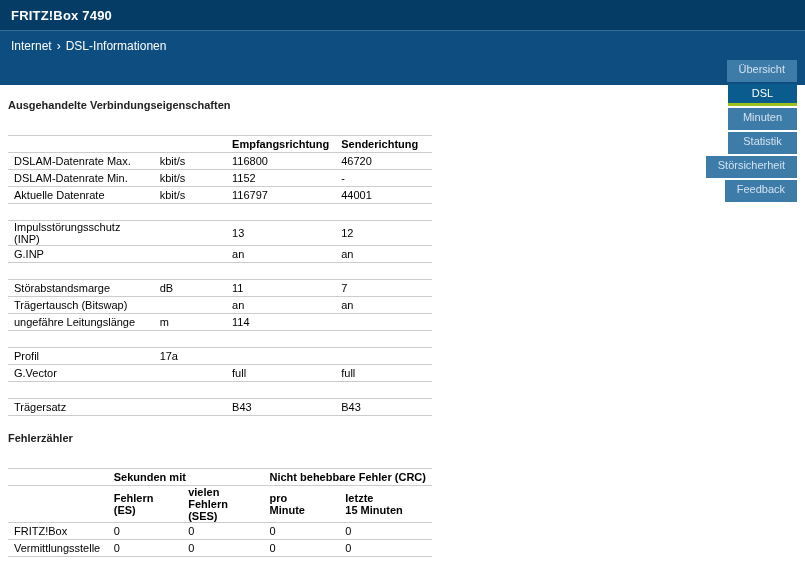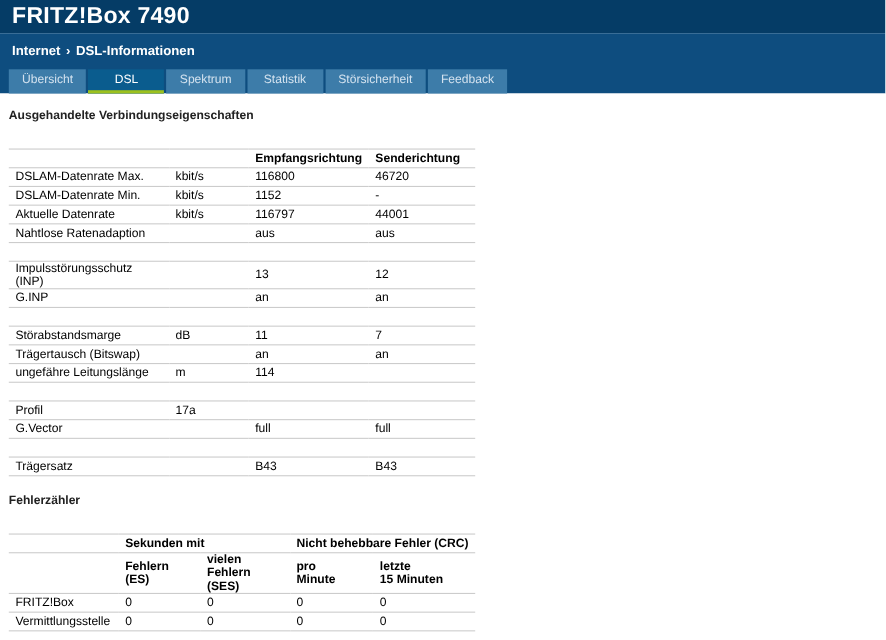--- a/index.html
+++ b/index.html
@@ -6,27 +6,27 @@
     --header-bg:#053c66; --nav-bg:#0e4d7f; --tab-bg:#3d7ca9;
     --tab-active-bg:#0a5c8e; --accent-green:#9cc11e; --border:#cccccc;
   }
   * { box-sizing:border-box; }
   html,body { margin:0; padding:0; }
   body {
     width:805px; height:582px; overflow:hidden; background:#ffffff;
     font-family:"Liberation Sans", sans-serif; color:#000;
   }
   .header { background:var(--header-bg); height:30px; display:flex; align-items:center; padding:0 11px; }
-  .header .title { color:#fff; font-size:21px; font-weight:bold; letter-spacing:0.2px; }
+  .header .title { color:#fff; font-size:13px; font-weight:bold; letter-spacing:0.2px; }
   .breadcrumb {
     background:var(--nav-bg); height:30px; border-top:1px solid rgba(255,255,255,0.18);
-    display:flex; align-items:center; gap:5px; padding:0 11px; color:#fff; font-size:12px;font-weight:bold;
+    display:flex; align-items:center; gap:5px; padding:0 11px; color:#fff; font-size:12px;
   }
   .breadcrumb .crumb-link { cursor:pointer; }
-  .tab-bar { background:var(--nav-bg); height:25px; display:flex; align-items:flex-end; gap:2px; padding:0 8px; }
+  .tab-bar { background:var(--nav-bg); height:25px; display:flex; align-items:flex-end; gap:2px; padding:0 8px;flex-direction:column; }
   .tab {
     background:var(--tab-bg); color:#d3e2ef; font-size:11px; height:22px; line-height:19px;
     text-align:center; padding:0 12px; min-width:69px; border-bottom:3px solid transparent; cursor:pointer;
   }
   .tab.active { background:var(--tab-active-bg); color:#fff; border-bottom-color:var(--accent-green); }
   .content { background:#fff; }
   .section { display:flex; align-items:flex-start; padding:13px 8px 0 8px;flex-direction:column; }
   .section.second { padding-top:15px; }
   .section-label { width:322px; font-size:11px; font-weight:bold; color:#222; padding-top:1px; }
   .section-body { width:424px; padding-top:24px; }
@@ -50,21 +50,21 @@
 
 <div class="breadcrumb">
   <span class="crumb-link">Internet</span>
   <span>›</span>
   <span>DSL-Informationen</span>
 </div>
 
 <div class="tab-bar">
   <div class="tab">Übersicht</div>
   <div class="tab active">DSL</div>
-  <div class="tab">Spektrum</div>
+  <div class="tab">Minuten</div>
   <div class="tab">Statistik</div>
   <div class="tab">Störsicherheit</div>
   <div class="tab">Feedback</div>
 </div>
 
 <div class="content">
 
   <div class="section">
     <div class="section-label">Ausgehandelte Verbindungseigenschaften</div>
     <div class="section-body">
@@ -94,26 +94,20 @@
               <td>DSLAM-Datenrate Min.</td>
               <td>kbit/s</td>
               <td class="num">1152</td>
               <td class="num">-</td>
             </tr>
             <tr>
               <td>Aktuelle Datenrate</td>
               <td>kbit/s</td>
               <td class="num">116797</td>
               <td class="num">44001</td>
-            </tr>
-            <tr>
-              <td>Nahtlose Ratenadaption</td>
-              <td></td>
-              <td class="num">aus</td>
-              <td class="num">aus</td>
             </tr>
             <tr>
               <td></td>
               <td></td>
               <td class="num"></td>
               <td class="num"></td>
             </tr>
             <tr>
               <td>Impulsstörungsschutz (INP)</td>
               <td></td>

